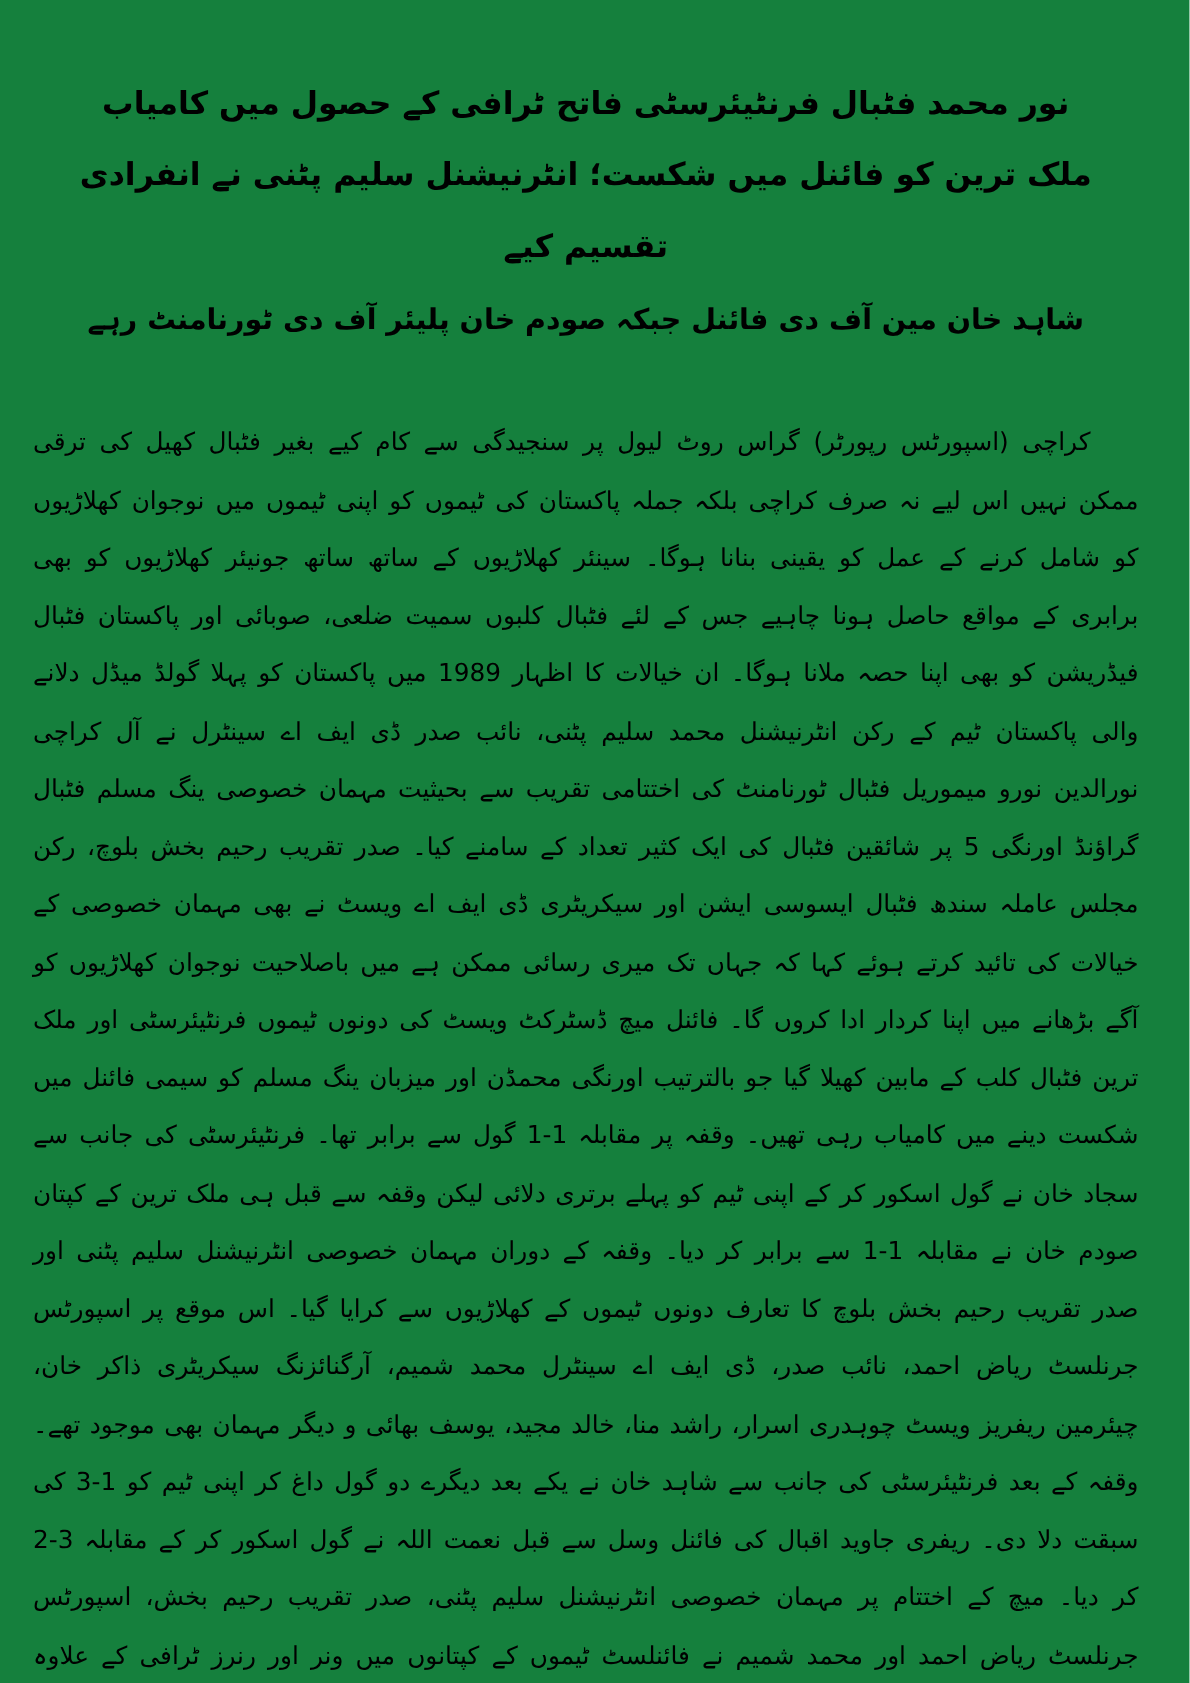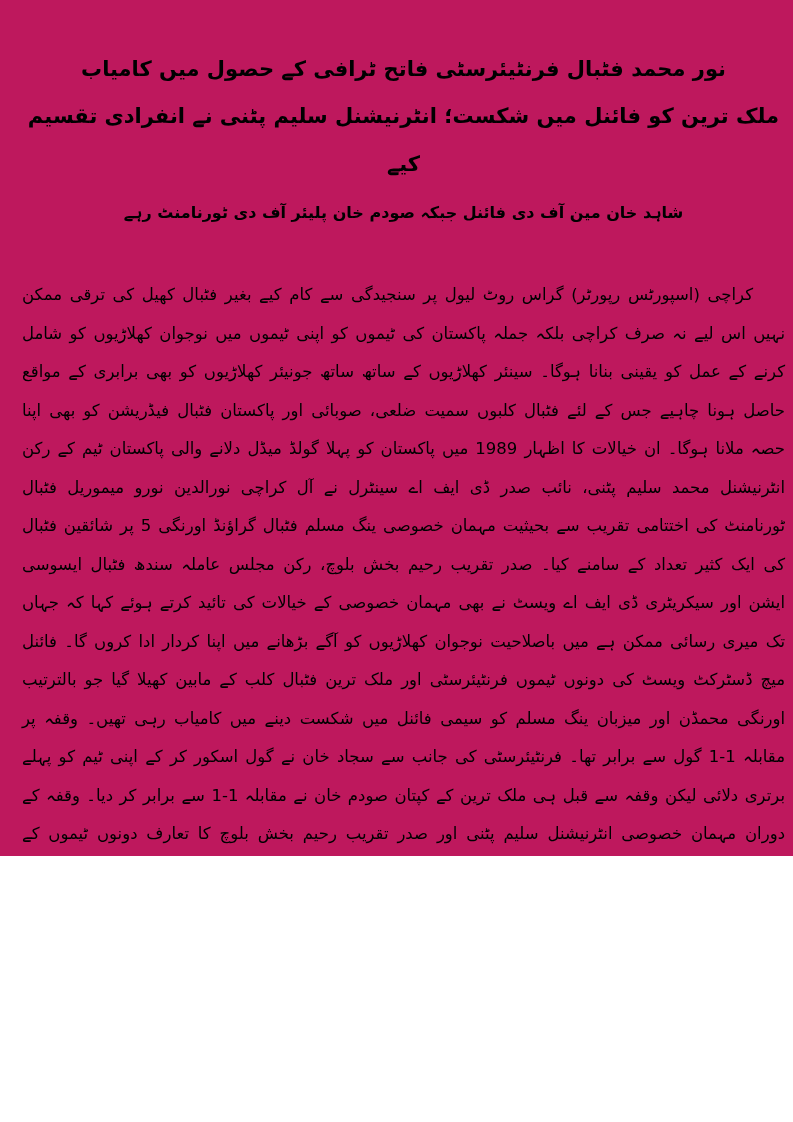--- a/index.html
+++ b/index.html
@@ -3,47 +3,47 @@
 <meta charset="utf-8">
 <style>
   html, body {
     margin: 0;
     padding: 0;
     background: #ffffff;
   }
   .page {
     position: relative;
     width: 793px;
-    height: 856px;
+    height: 1122px;
     margin: 0 auto;
-    background: #be185d;
+    background: #15803d;
     color: #000000;
     font-family: "DejaVu Sans", sans-serif;
     direction: rtl;
     overflow: hidden;
     box-sizing: border-box;
-    padding: 46px 8px 0 22px;
+    padding: 46px 34px 0 22px;
   }
   .headline {
     text-align: center;
   }
   .headline-line {
     font-weight: bold;
     color: #000000;
   }
   .headline-line.l1 {
     font-size: 21px;
     line-height: 46px;
   }
   .headline-line.l2 {
     font-size: 21px;
     line-height: 48px;
   }
   .headline-line.l3 {
-    font-size: 16px;
+    font-size: 19px;
     line-height: 50px;
   }
   .article-body {
     margin: 38px 0 0 0;
     font-size: 16.5px;
     line-height: 38.5px;
     text-align: justify;
     text-indent: 32px;
     color: #000000;
     word-spacing: 1px;

